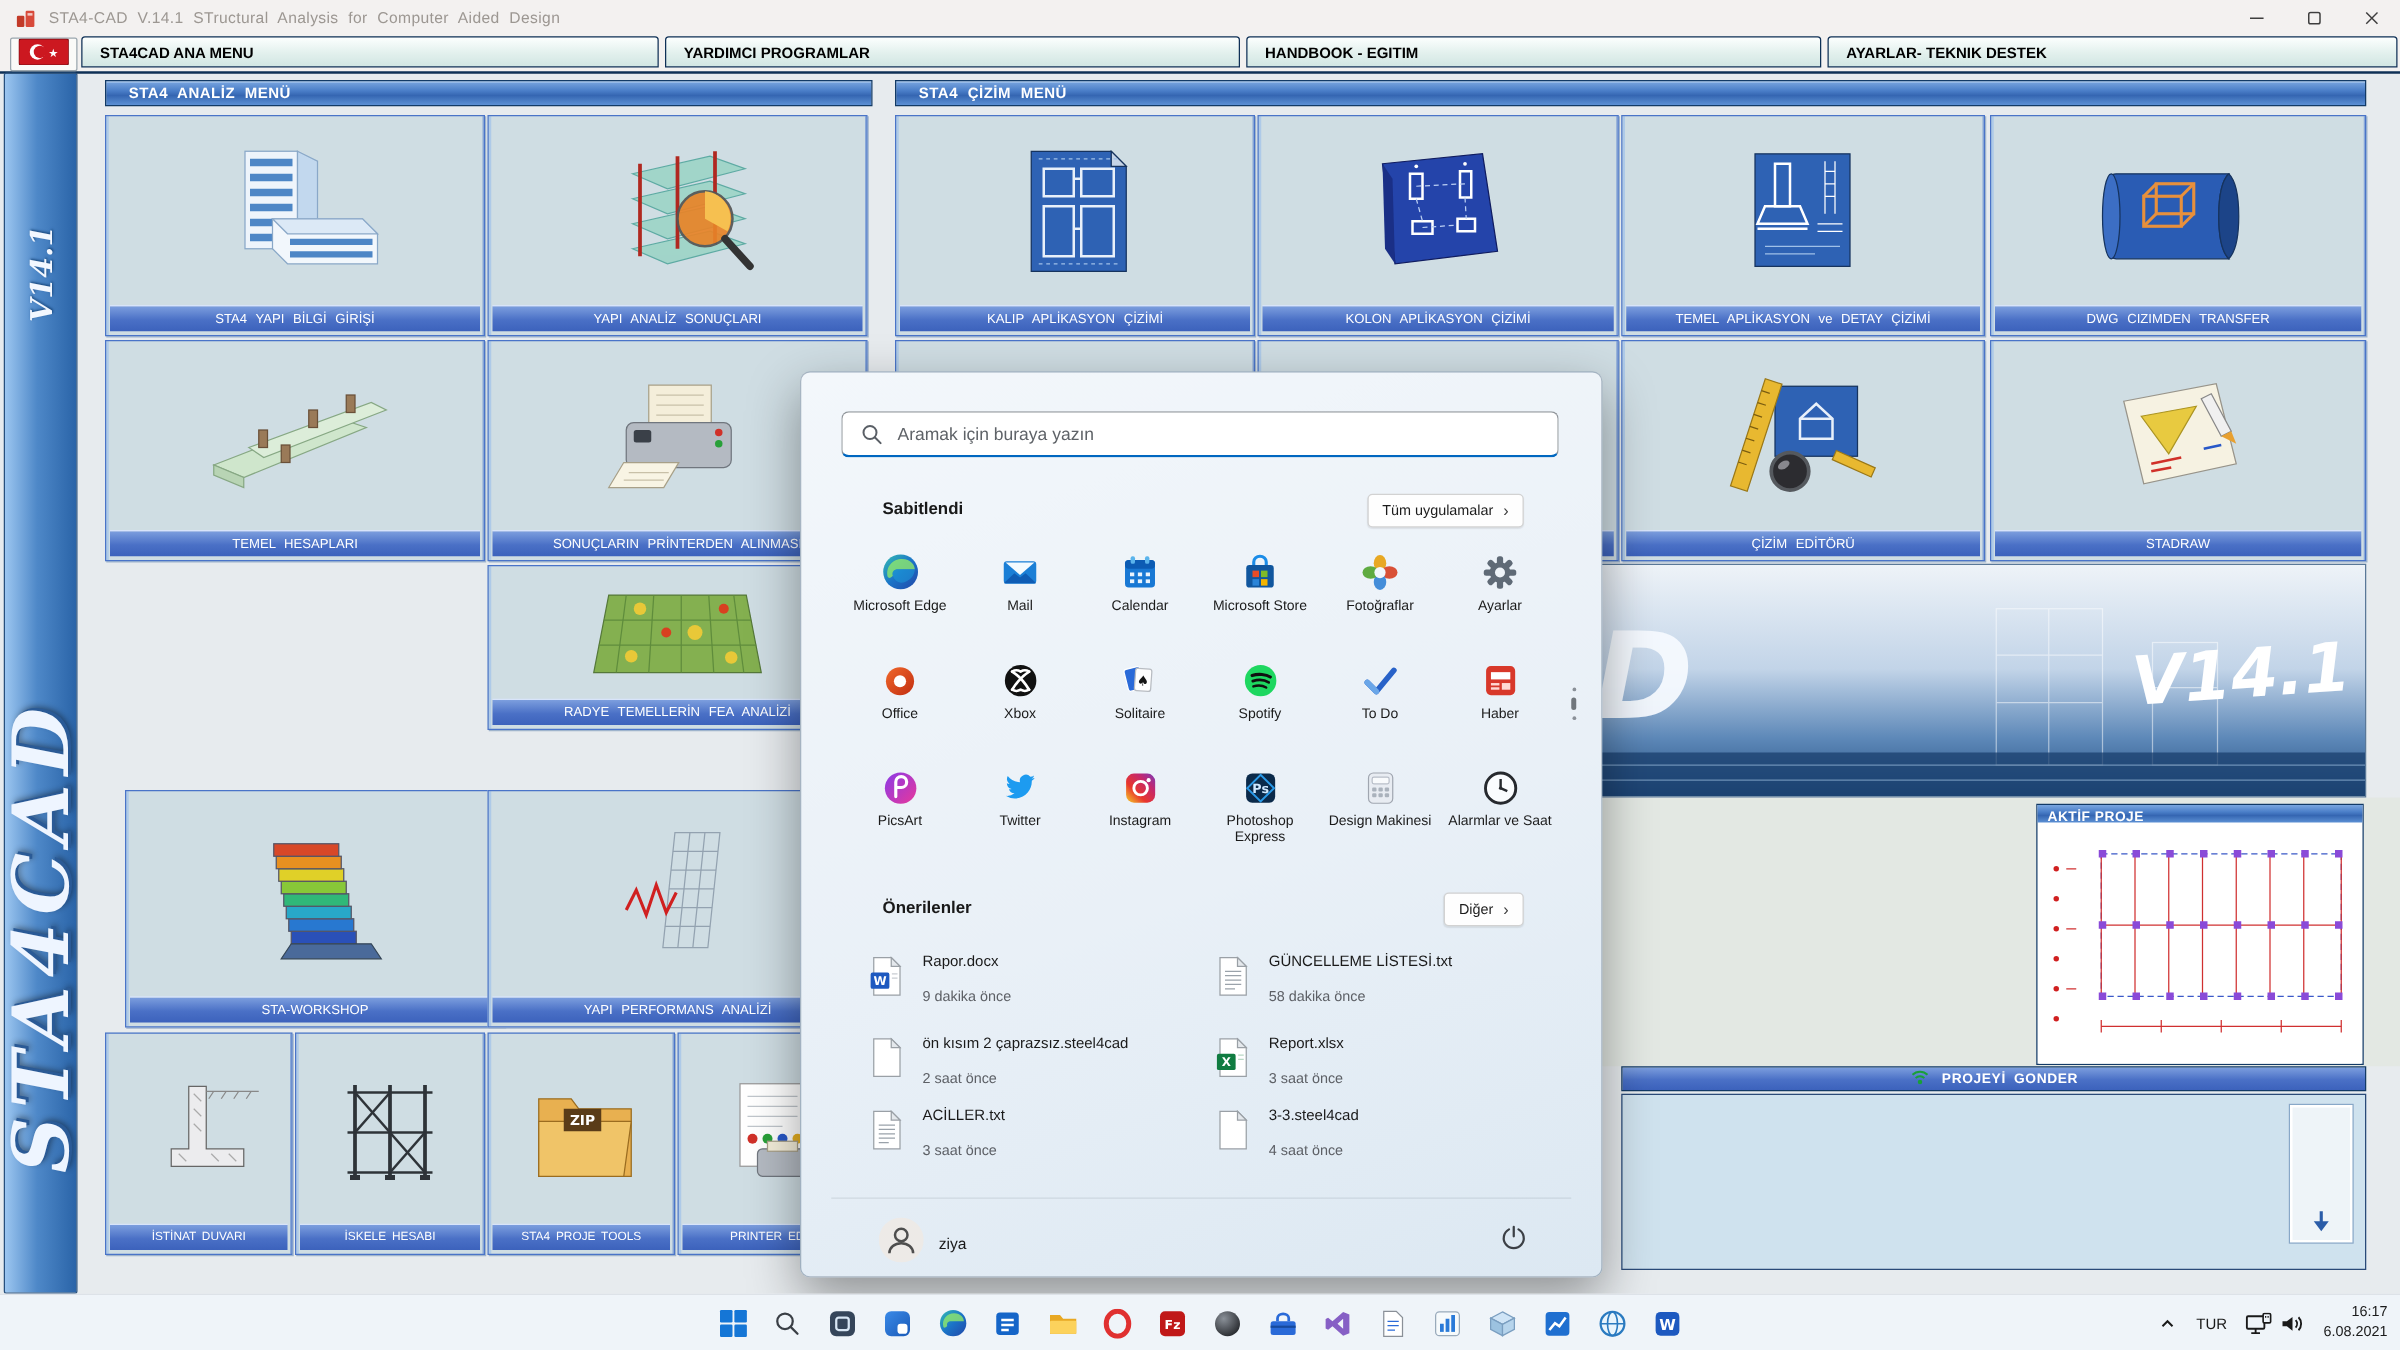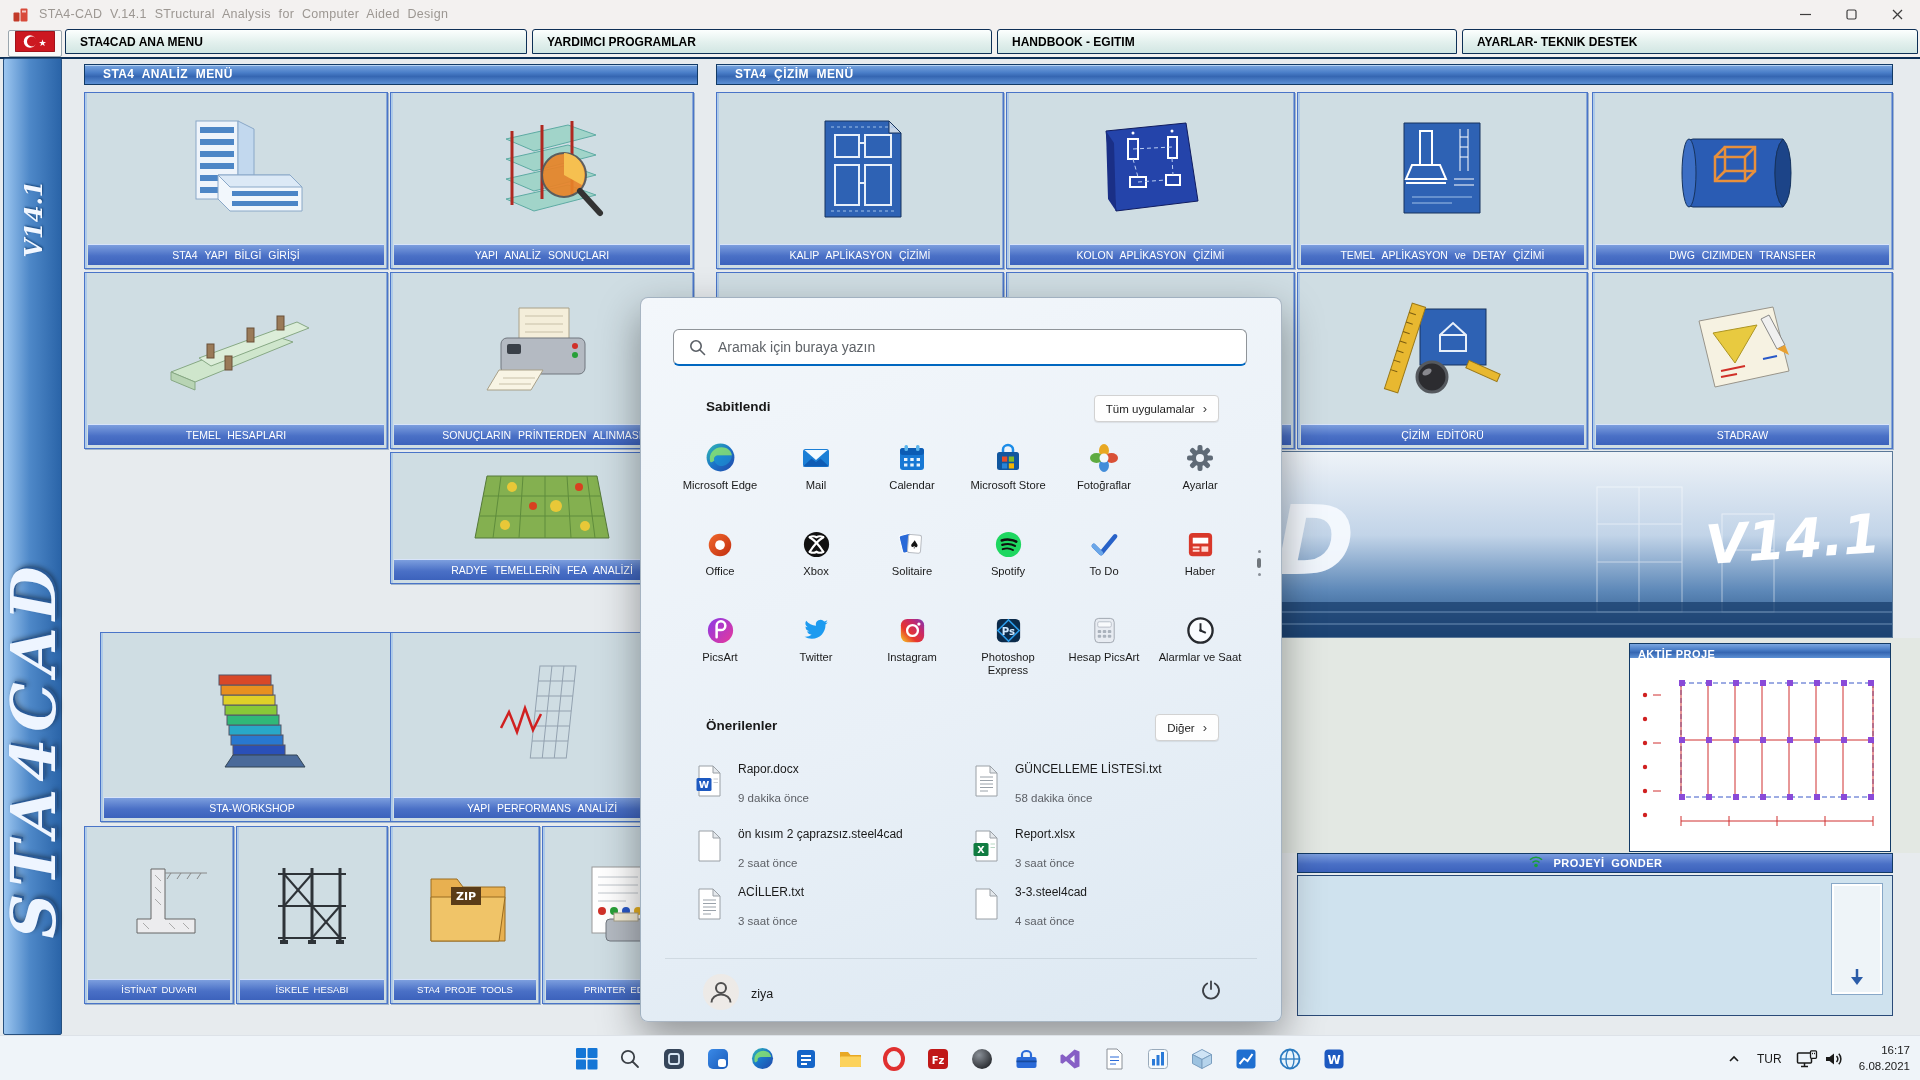--- a/index.html
+++ b/index.html
@@ -905,21 +905,21 @@
             <g fill="#aab2bc">
               <rect x="9" y="15.5" width="3.6" height="3.2" rx="1"></rect>
               <rect x="14.2" y="15.5" width="3.6" height="3.2" rx="1"></rect>
               <rect x="19.4" y="15.5" width="3.6" height="3.2" rx="1"></rect>
               <rect x="9" y="20.3" width="3.6" height="3.2" rx="1"></rect>
               <rect x="14.2" y="20.3" width="3.6" height="3.2" rx="1"></rect>
               <rect x="19.4" y="20.3" width="3.6" height="3.2" rx="1"></rect>
             </g>
           </svg>
         </div>
-      <div class="albl">Hesap PicsArt</div>
+      <div class="albl">Design Makinesi</div>
     </div>
     <div class="app" style="left:511px;top:310px;">
       <div class="aic">
           <svg width="31" height="31" viewBox="0 0 32 32">
             <circle cx="16" cy="16" r="12.5" fill="#fafcfe" stroke="#26292e" stroke-width="2.4"></circle>
             <line x1="16" y1="16" x2="16" y2="8.5" stroke="#26292e" stroke-width="2"></line>
             <line x1="16" y1="16" x2="21.5" y2="18.5" stroke="#26292e" stroke-width="2"></line>
             <circle cx="16" cy="16" r="1.4" fill="#26292e"></circle>
           </svg>
         </div>

